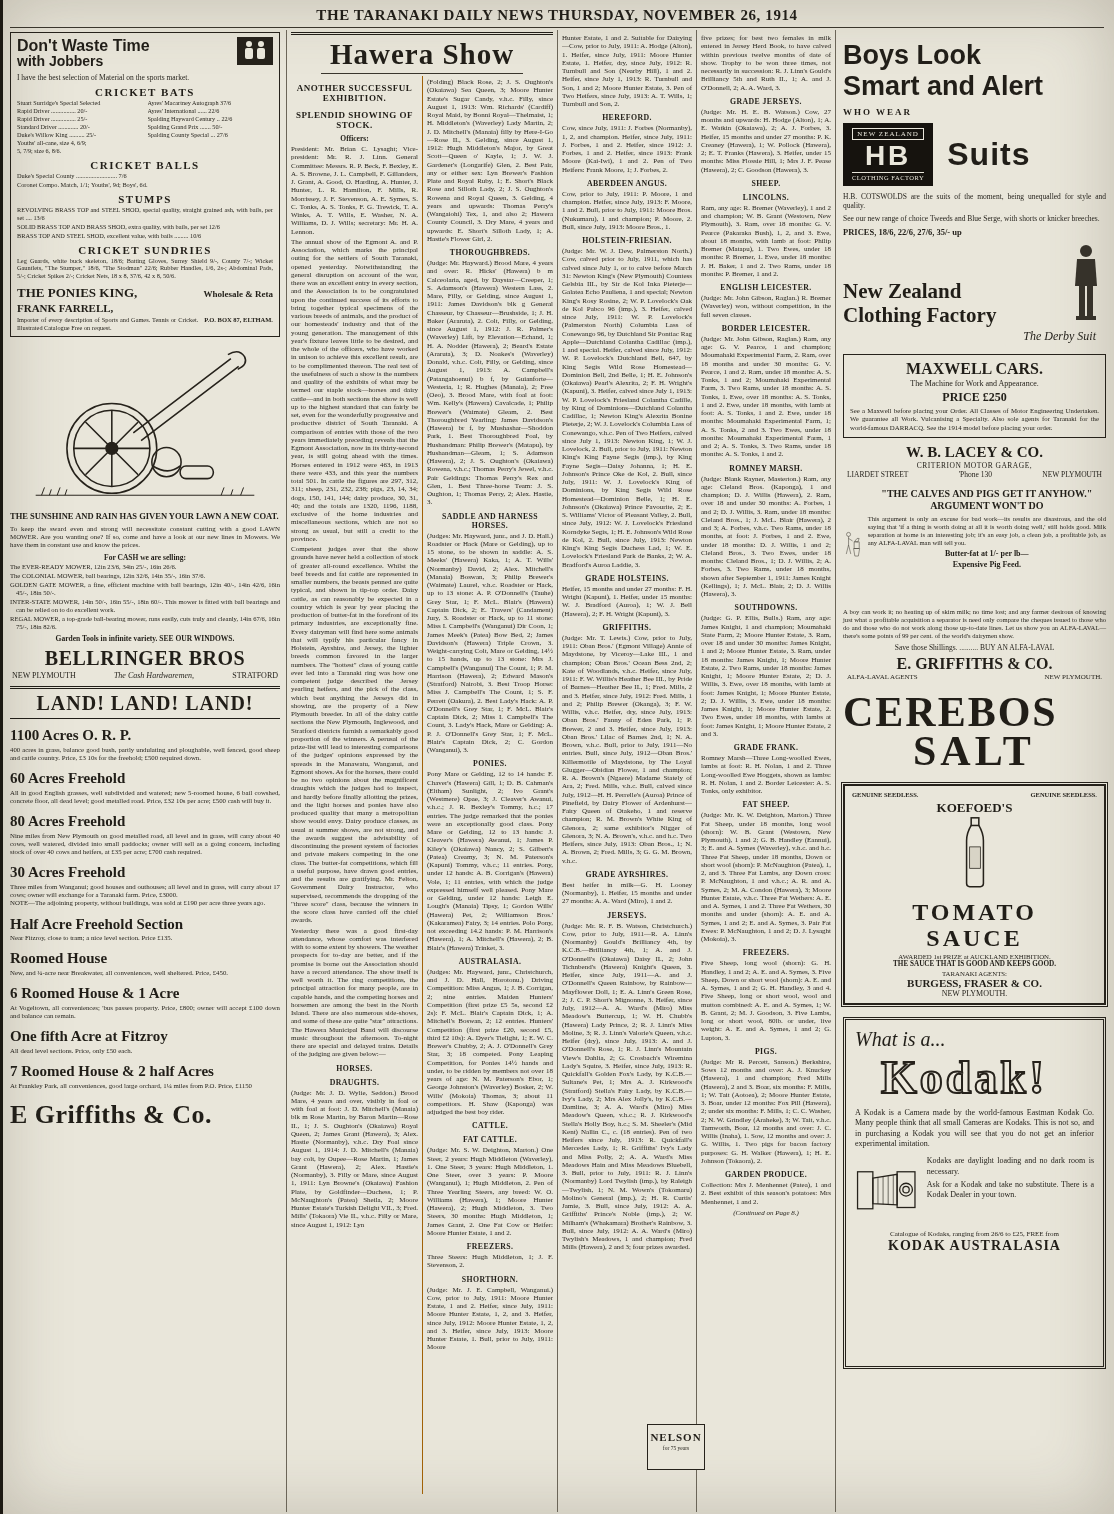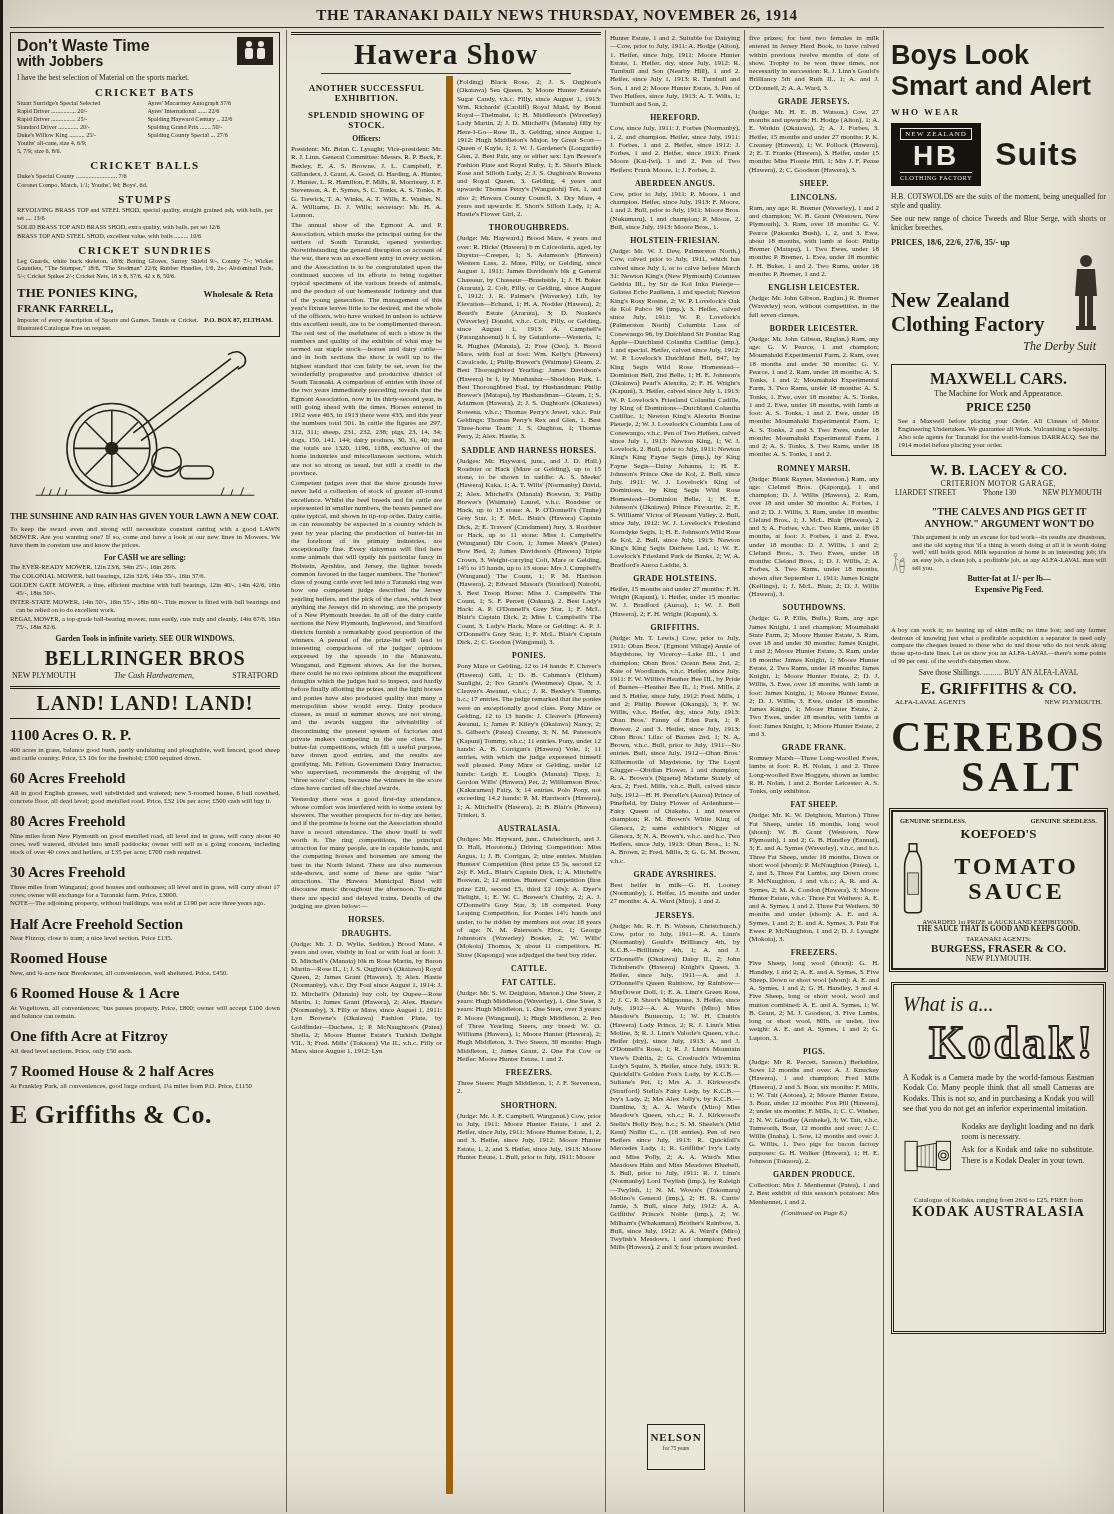--- a/index.html
+++ b/index.html
@@ -5,27 +5,27 @@
   *{box-sizing:border-box;margin:0;padding:0;}
   html,body{background:#b5b1a4;}
   .page{width:1114px;height:1514px;margin:0 auto;background:#e9e6da;color:#211e18;
         font-family:"Liberation Serif","DejaVu Serif",serif;position:relative;overflow:hidden;
         box-shadow:inset 0 0 70px rgba(90,80,60,.28);}
   .edge{position:absolute;left:0;top:0;width:3px;height:100%;background:#1c1913;}
   .masthead{text-align:center;font-size:15px;font-weight:bold;letter-spacing:.6px;padding-top:7px;}
   .mast-rule{border-top:1px solid #3a362d;margin:3px 10px 0;}
   .cols{display:flex;padding:2px 6px 0 10px;height:1484px;}
   .col-left{width:276px;padding:2px 6px 0 0;overflow:hidden;}
-  .article-wrap{width:320px;border-left:1px solid #6b6558;border-right:1px solid #6b6558;overflow:hidden;}
+  .article-wrap{width:272px;border-left:1px solid #6b6558;border-right:1px solid #6b6558;overflow:hidden;}
   .art-toprule{border-top:3px double #211e18;margin:2px 4px 0;}
   .headline{font-size:29px;font-weight:bold;text-align:center;letter-spacing:1px;margin:3px 0 2px;}
   .head-rule{border-top:1px solid #3a362d;margin:0 34px 2px;}
   .article-cols{display:flex;height:1418px;}
   .acol{width:50%;padding:0 4px;overflow:hidden;}
-  .acol-b{border-left:7px solid #a16207;}
+  .acol-b{border-left:1px solid #a16207;}
   .ncol{width:139px;border-right:1px solid #6b6558;padding:2px 4px;overflow:hidden;}
   .col-right{flex:1;padding:2px 2px 0 7px;overflow:hidden;}
   .para{font-size:7px;line-height:1.18;text-align:justify;margin:2px 0;}
   .sechead{font-size:7.8px;font-weight:bold;text-align:center;margin:5px 0 2px;letter-spacing:.4px;}
   .subhead{font-size:9px;font-weight:bold;text-align:center;margin:7px 4px 3px;letter-spacing:.5px;}
   .subhead-sm{font-size:7.5px;font-weight:bold;text-align:center;margin:4px 0 2px;}
   .continued{font-size:7px;text-align:center;font-style:italic;margin-top:3px;}
   .land-title{font-size:15px;font-weight:bold;margin:9px 0 2px;line-height:1.05;}
   .land-body{font-size:6.8px;line-height:1.2;text-align:justify;white-space:pre-line;}
   
@@ -89,21 +89,21 @@
   .alfa-high{font-size:8px;font-weight:bold;text-align:center;margin:2px 0;}
   .alfa-save{font-size:7.5px;margin:3px 0;text-align:center;}
   .alfa-name{font-size:16px;font-weight:bold;text-align:center;margin-top:2px;}
   .alfa-row{display:flex;justify-content:space-between;font-size:7px;padding:0 4px;}
   .cerebos{margin:12px 0 6px;}
   .cb1{font-size:42px;font-weight:bold;letter-spacing:2px;line-height:.95;}
   .cb2{font-size:42px;font-weight:bold;letter-spacing:4px;margin-left:70px;line-height:.95;}
   .koefoed{border:2px solid #26221b;box-shadow:0 0 0 1px #e9e6da,0 0 0 2px #26221b;padding:5px 7px;margin-top:12px;}
   .kf-toprow{display:flex;justify-content:space-between;font-size:6.5px;font-weight:bold;}
   .kf-name{font-size:13px;font-weight:bold;text-align:center;margin-top:2px;}
-  .kf-prod{display:flex;align-items:center;gap:10px;}
+  .kf-prod{display:flex;align-items:center;gap:10px;flex-direction:column;}
   .kf-right{flex:1;text-align:center;}
   .kf-big{font-size:24px;font-weight:bold;letter-spacing:3px;line-height:1.05;}
   .kf-award{font-size:6.8px;text-align:center;margin-top:2px;}
   .kf-slogan{font-size:7.2px;font-weight:bold;text-align:center;}
   .kf-agents-label{font-size:6.8px;text-align:center;margin-top:2px;}
   .kf-agents{font-size:11px;font-weight:bold;text-align:center;}
   .kf-city{font-size:8px;text-align:center;}
   .kodak{border:3px double #26221b;padding:8px 9px;margin-top:12px;height:352px;}
   .kd-intro{font-size:20px;font-style:italic;}
   .kd-name{font-size:46px;font-weight:bold;color:#eeeade;-webkit-text-stroke:2px #26221b;text-shadow:0 0 1px #26221b;letter-spacing:3px;margin:0 0 4px 26px;}

